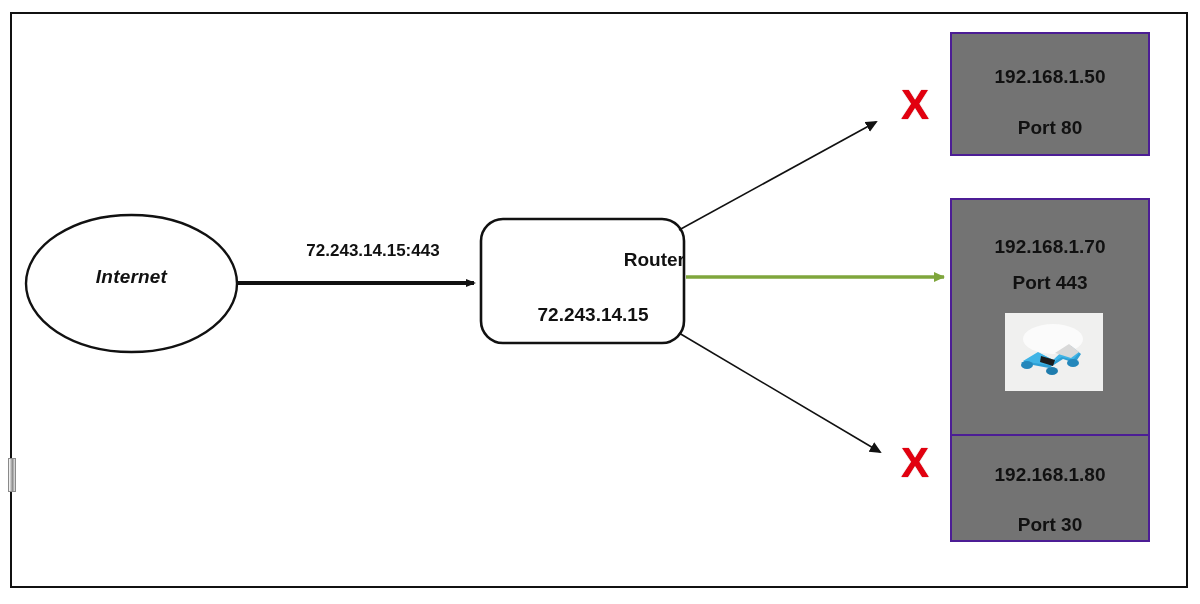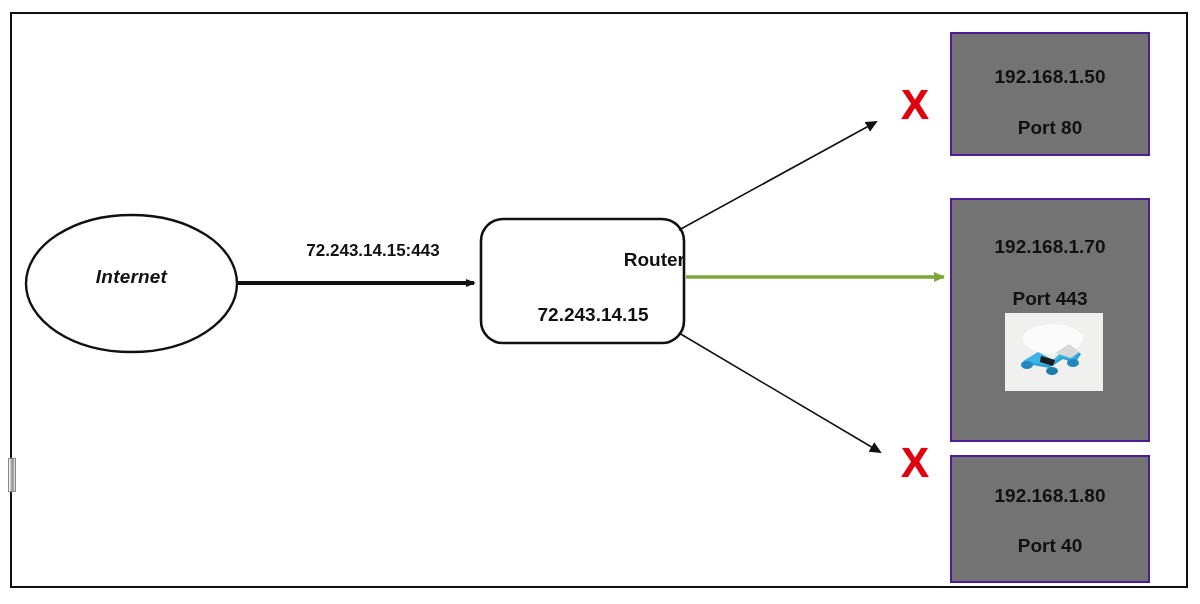--- a/index.html
+++ b/index.html
@@ -95,21 +95,21 @@
   
   .host-box {
     position: absolute;
     left: 950px;
     background: #737373;
     border: 2px solid #4c1d95;
     box-sizing: border-box;
   }
   #host-box-1 { top: 32px;  width: 200px; height: 124px; }
   #host-box-2 { top: 198px; width: 200px; height: 244px; }
-  #host-box-3 { top: 455px; width: 200px; height: 128px; }
+  #host-box-3 { top: 434px; width: 200px; height: 108px; }
 
   .host-ip {
     position: absolute;
     left: 0;
     width: 100%;
     text-align: center;
     font-size: 19px;
     font-weight: bold;
     color: #111111;
   }
@@ -118,21 +118,21 @@
     left: 0;
     width: 100%;
     text-align: center;
     font-size: 19px;
     font-weight: bold;
     color: #111111;
   }
   #host-box-1 .host-ip   { top: 32px; }
   #host-box-1 .host-port { top: 83px; }
   #host-box-2 .host-ip   { top: 36px; }
-  #host-box-2 .host-port { top: 88px; }
+  #host-box-2 .host-port { top: 72px; }
   #host-box-3 .host-ip   { top: 28px; }
   #host-box-3 .host-port { top: 78px; }
 
   
   #host-thumb {
     position: absolute;
     left: 53px;
     top: 113px;
     width: 98px;
     height: 78px;
@@ -213,19 +213,19 @@
         <path d="M36,43 L50,47 L48,53 L35,49 Z" fill="#1c1c1c"></path>
         <ellipse cx="22" cy="52" rx="6" ry="4" fill="#2487bb"></ellipse>
         <ellipse cx="68" cy="50" rx="6" ry="4" fill="#2487bb"></ellipse>
         <ellipse cx="47" cy="58" rx="6" ry="4" fill="#1f7cad"></ellipse>
       </svg>
     </div>
   </div>
 
   <div class="host-box" id="host-box-3">
     <div class="host-ip">192.168.1.80</div>
-    <div class="host-port">Port 40</div>
+    <div class="host-port">Port 30</div>
   </div>
 
   <div class="block-x" id="block-x-top">X</div>
   <div class="block-x" id="block-x-bottom">X</div>
 
 </div>
 
 </body></html>

